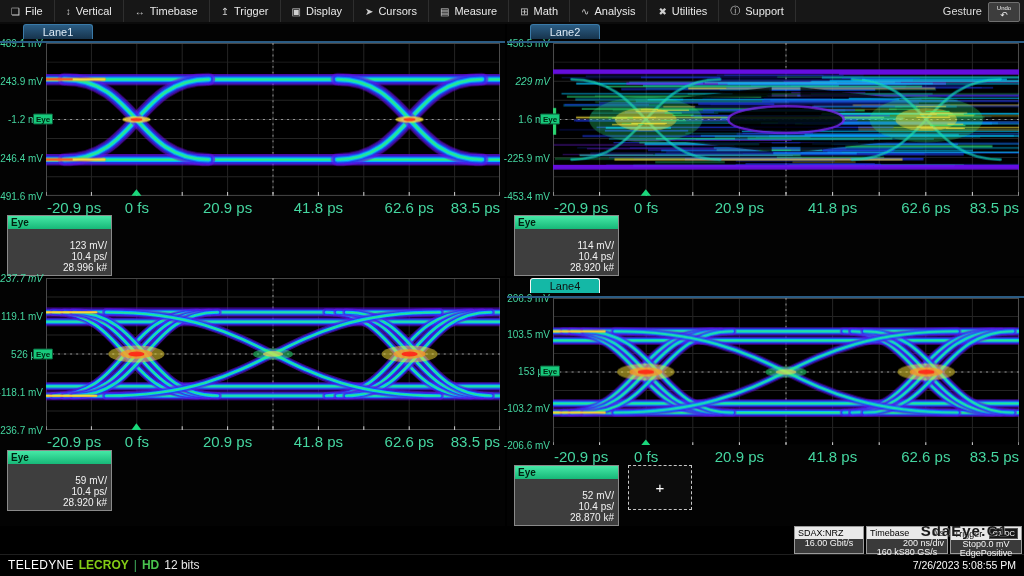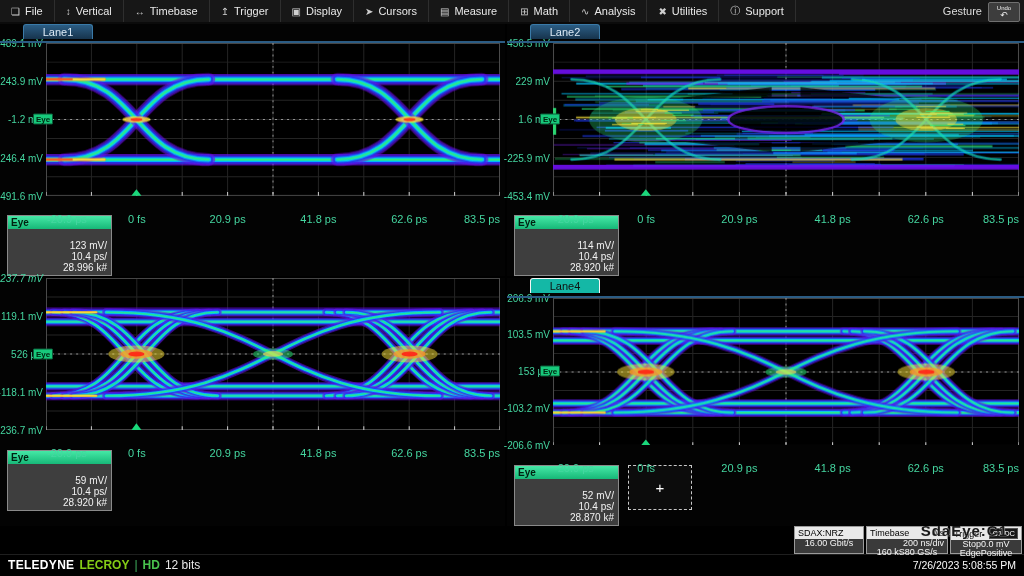--- a/index.html
+++ b/index.html
@@ -23,42 +23,42 @@
   .tab.sel{background:#14b8a6;color:#111;border-color:#f5f5f5}
   .plotwrap{display:flex;min-height:0;position:relative}
   .r1 .plotwrap{height:162px}
   .r2 .plotwrap{height:152px}
   .ycol{width:46px;position:relative;flex:none}
   .ytick{position:absolute;right:3px;transform:translateY(-50%);font-size:10px;color:#45d6a0;white-space:nowrap}
   .plotarea{flex:1;position:relative;margin-right:5px}
   .plotarea svg{position:absolute;inset:0;width:100%;height:100%;display:block;background:#000}
   .eyebadge{position:absolute;left:-13px;top:50%;transform:translateY(-50%);background:#17c97b;color:#002410;font-size:8px;font-weight:bold;padding:0 2px;border:1px solid #0b5c39;border-radius:1px;z-index:3}
   .xrow{height:15px;position:relative;margin:0 5px 0 46px}
-  .xtick{position:absolute;top:17px;font-size:11px;color:#45d6a0;white-space:nowrap}
+  .xtick{position:absolute;top:3px;font-size:15px;color:#45d6a0;white-space:nowrap}
   .inforow{flex:1;display:flex;align-items:flex-start;padding:5px 0 0 7px;gap:9px}
   .eyebox{width:103px;border:1px solid #8a8a8a;background:#3e3e3e;cursor:default}
   .eyebox-h{height:13px;background:linear-gradient(#45e8a6,#17b878);color:#002211;font-size:10px;font-weight:bold;padding:0 3px;line-height:13px}
   .eyebox-b{padding:11px 4px 2px;text-align:right;font-size:10px;line-height:11px;color:#f2f2f2}
   .plusbox{width:62px;height:43px;border:1px dashed #c8c8c8;display:flex;align-items:center;justify-content:center;color:#fff;font-size:15px;background:rgba(18,18,18,.6);cursor:default}
 
   
   .statusstrip{height:28px;display:flex;justify-content:flex-end;align-items:stretch;gap:2px;background:#000;position:relative;padding-right:2px}
   .sbox{border:1px solid #9a9a9a;background:#3a3a3a;font-size:9px;cursor:default}
   .sbox .hd{background:#e9e9e9;color:#000;display:flex;justify-content:space-between;align-items:center;padding:1px 3px;gap:4px}
   .sbox .row{display:flex;justify-content:center;padding:0 3px;color:#f5f5f5;line-height:9px}
   .sbox .row.right{justify-content:flex-end}
   .w-sdax{width:68px}.w-tb{width:80px}.w-trig{width:70px}
   .c1badge{background:#161616;color:#fff;font-size:7.5px;padding:0 2px;border:1px solid #555;line-height:9px}
   .glitch{position:absolute;right:16px;top:0;height:14px;overflow:hidden;z-index:5;pointer-events:none}
   .glitch span{display:block;margin-top:-4px;font-size:15px;font-weight:bold;color:#1a1a1a;letter-spacing:1px;text-shadow:0 0 1px #d8d8d8,0 0 1px #d8d8d8}
 
   
   .bottombar{height:20px;display:flex;align-items:center;justify-content:space-between;background:#000;border-top:1px solid #1f1f1f;padding:0 8px}
   .brand{font-size:12px;display:flex;gap:5px;align-items:center}
-  .brand .t{font-weight:700;letter-spacing:.3px}
+  .brand .t{font-weight:400;letter-spacing:.3px}
   .brand .l{color:#84cc16;font-weight:600}
   .brand .p{color:#3fae5c}
   .brand .hd2{color:#49c24d;font-weight:800}
   .brand .b{color:#e8e8e8}
   .ts{font-size:10.5px;color:#fafafa}
 </style>
 </head>
 <body>
 
 <div class="menubar">
@@ -229,21 +229,21 @@
     </div>
   </section>
 
   <section class="panel r1">
     <div class="tabrow">
       <div class="tab">Lane2</div>
     </div>
     <div class="plotwrap">
       <div class="ycol">
           <span class="ytick" style="top: 0%;">456.5 mV</span>
-          <span class="ytick" style="top: 25%;">229 mV</span>
+          <span class="ytick" style="top: 25%; font-style: italic;">229 mV</span>
           <span class="ytick" style="top: 50%;">1.6 mV</span>
           <span class="ytick" style="top: 75%;">-225.9 mV</span>
           <span class="ytick" style="top: 100%;">-453.4 mV</span>
         </div>
       <div class="plotarea">
         <svg viewBox="0 0 452 160" preserveAspectRatio="none">
             <filter id="bl1" x="-20%" y="-20%" width="140%" height="140%">
               <feGaussianBlur stdDeviation="0.5"></feGaussianBlur>
             </filter>
             <g>

